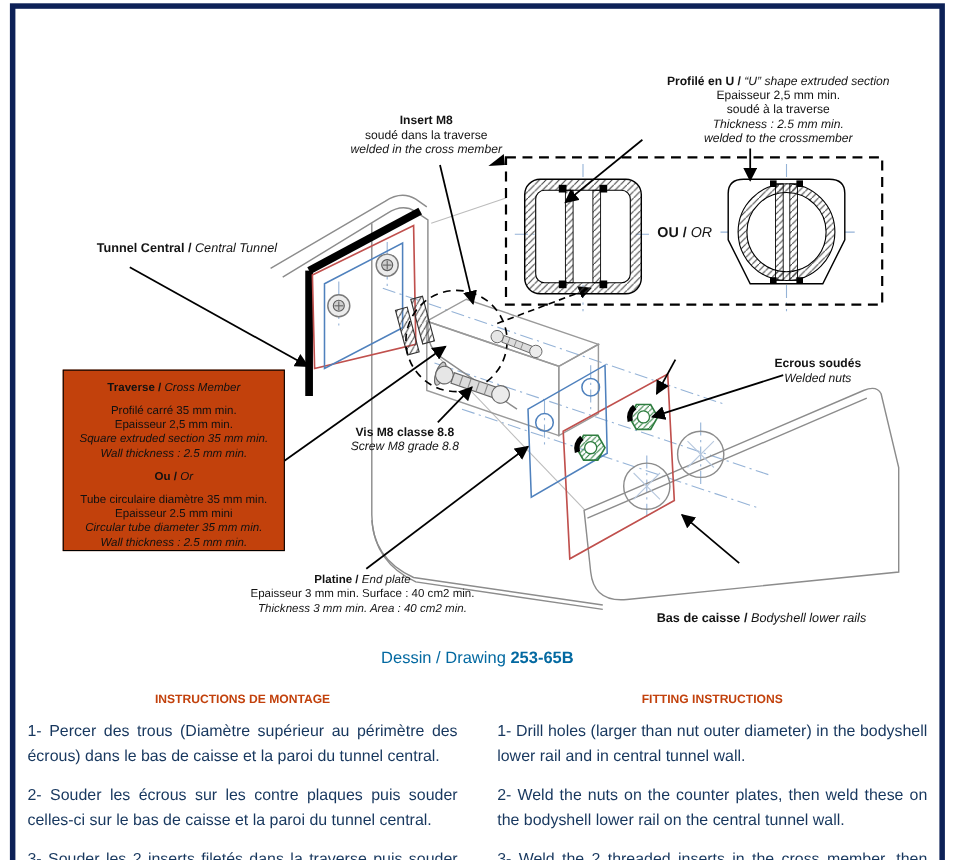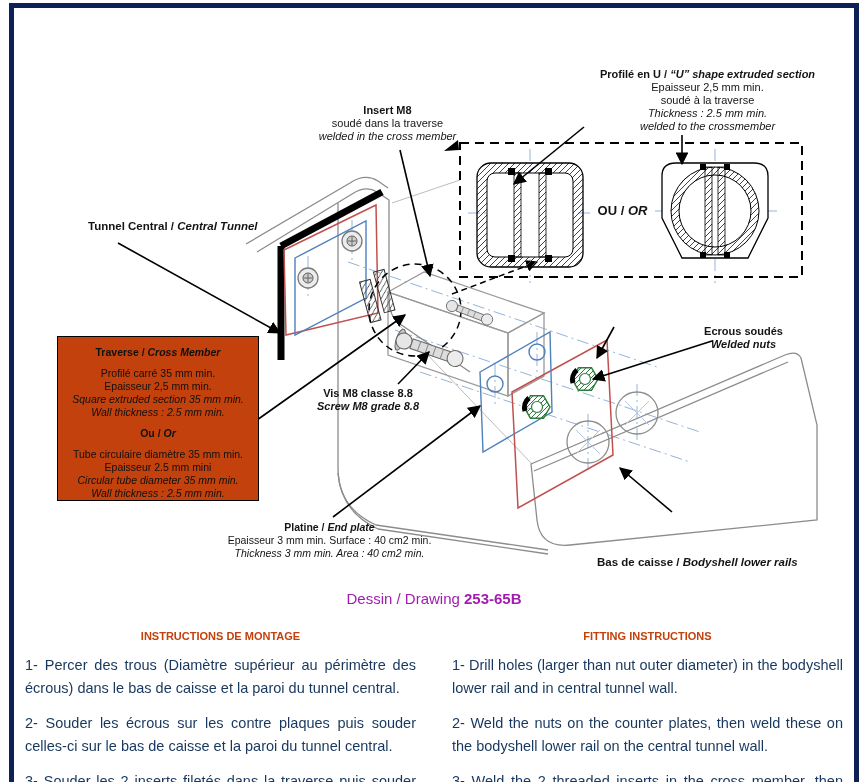--- a/index.html
+++ b/index.html
@@ -7,29 +7,29 @@
     width:868px;height:782px;position:relative;overflow:hidden;
     background:#ffffff;font-family:"Liberation Sans",sans-serif;color:#111;
   }
   .frame{position:absolute;left:9px;right:9px;top:3px;bottom:-12px;
     border:5px solid #0d2157;pointer-events:none;}
   .drawing{position:absolute;left:0;top:0;width:868px;height:585px;}
   .drawing svg{position:absolute;left:0;top:0;}
   .lbl{position:absolute;font-size:11px;line-height:13px;text-align:center;color:#141414;}
   .b{font-weight:bold;}
   .i{font-style:italic;}
-  .bi{font-weight:bold;font-style:italic;}
+  .bi{font-weight:normal;font-style:italic;}
   .nowrap{white-space:nowrap;}
   .traverse-box{position:absolute;left:57px;top:336px;width:200px;height:154px;
     border:1.5px solid #000;background:#c2410c;text-align:center;
     font-size:10.5px;line-height:13px;padding-top:9px;}
   .tb-gap{height:8px;}
   .ou-or{font-size:13px;font-weight:bold;}
   .caption{position:absolute;left:0;top:590px;width:868px;text-align:center;
-    color:#a21caf;font-size:15px;}
+    color:#0369a1;font-size:15px;}
   .instructions{position:absolute;left:13px;top:630px;width:842px;
     display:flex;gap:12px;color:#17375e;}
   .col{flex:1;min-width:0;}
   .col h3{margin:0 0 2px 0;font-size:11px;text-align:center;color:#c2410c;}
   .col p{margin:12px;font-size:14.5px;line-height:23px;text-align:justify;}
 </style>
 </head>
 <body>
 
 <div class="frame"></div>

